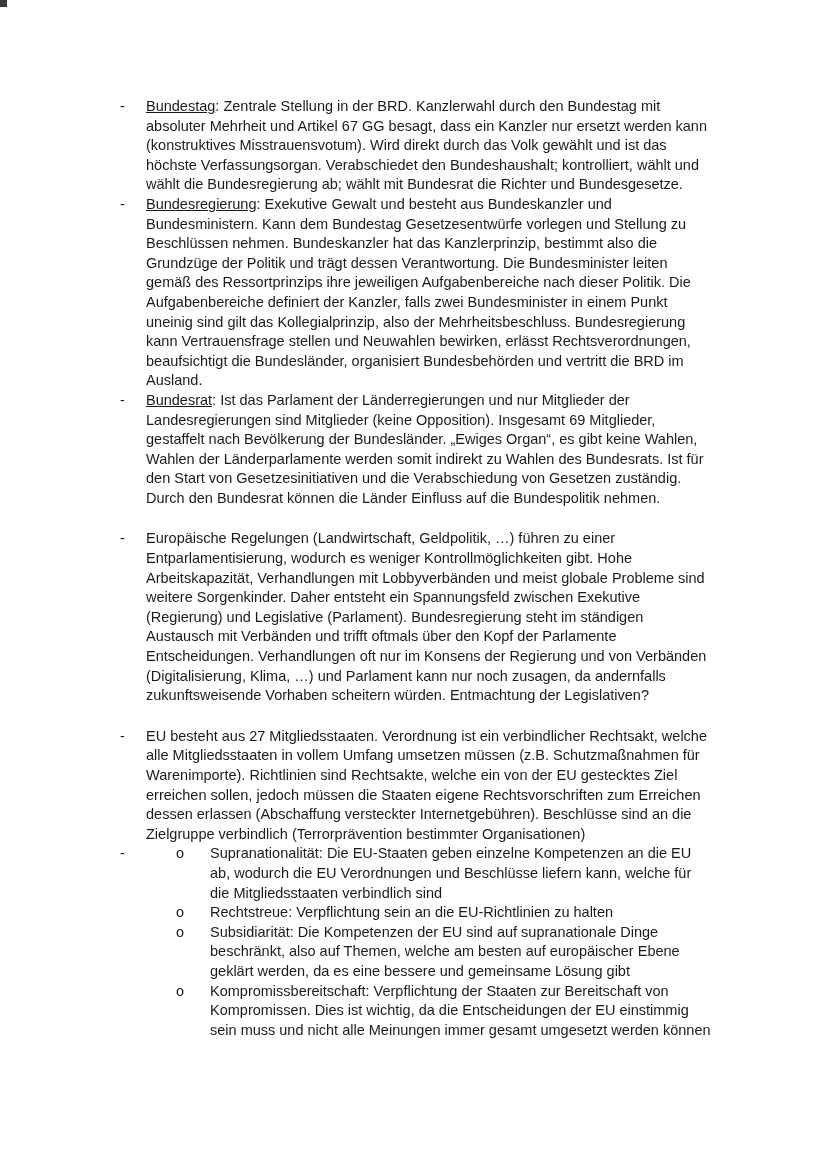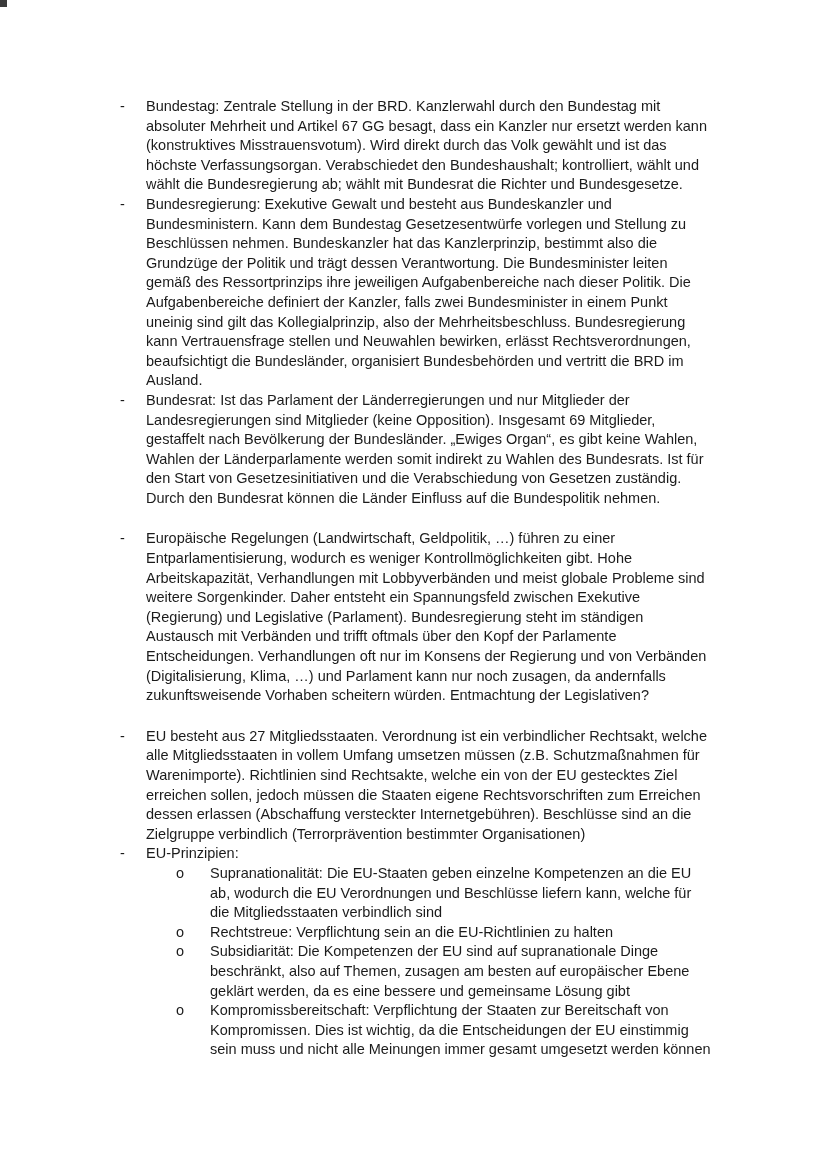--- a/index.html
+++ b/index.html
@@ -35,20 +35,21 @@
   .bullet > .marker {
     flex: 0 0 26px;
   }
   .bullet > .content {
     flex: 1 1 auto;
   }
   .gap {
     margin-top: 21px;
   }
   .lead {
+    text-decoration: underline;
   }
   .sub {
     display: flex;
     align-items: flex-start;
     margin-left: 30px;
   }
   .sub > .marker {
     flex: 0 0 34px;
   }
   .sub > .content {
@@ -83,35 +84,34 @@
   </div>
 
   <div class="bullet gap">
     <span class="marker">-</span>
     <p class="content">EU besteht aus 27 Mitgliedsstaaten. Verordnung ist ein verbindlicher Rechtsakt, welche alle Mitgliedsstaaten in vollem Umfang umsetzen müssen (z.B. Schutzmaßnahmen für Warenimporte). Richtlinien sind Rechtsakte, welche ein von der EU gestecktes Ziel erreichen sollen, jedoch müssen die Staaten eigene Rechtsvorschriften zum Erreichen dessen erlassen (Abschaffung versteckter Internetgebühren). Beschlüsse sind an die Zielgruppe verbindlich (Terrorprävention bestimmter Organisationen)</p>
   </div>
 
   <div class="bullet">
     <span class="marker">-</span>
     <div class="content">
-      <div>EU-Prinzipien:</div>
 
       <div class="sub">
         <span class="marker">o</span>
         <p class="content">Supranationalität: Die EU-Staaten geben einzelne Kompetenzen an die EU ab, wodurch die EU Verordnungen und Beschlüsse liefern kann, welche für die Mitgliedsstaaten verbindlich sind</p>
       </div>
 
       <div class="sub">
         <span class="marker">o</span>
         <p class="content">Rechtstreue: Verpflichtung sein an die EU-Richtlinien zu halten</p>
       </div>
 
       <div class="sub">
         <span class="marker">o</span>
-        <p class="content">Subsidiarität: Die Kompetenzen der EU sind auf supranationale Dinge beschränkt, also auf Themen, zusagen am besten auf europäischer Ebene geklärt werden, da es eine bessere und gemeinsame Lösung gibt</p>
+        <p class="content">Subsidiarität: Die Kompetenzen der EU sind auf supranationale Dinge beschränkt, also auf Themen, welche am besten auf europäischer Ebene geklärt werden, da es eine bessere und gemeinsame Lösung gibt</p>
       </div>
 
       <div class="sub">
         <span class="marker">o</span>
         <p class="content">Kompromissbereitschaft: Verpflichtung der Staaten zur Bereitschaft von Kompromissen. Dies ist wichtig, da die Entscheidungen der EU einstimmig sein muss und nicht alle Meinungen immer gesamt umgesetzt werden können</p>
       </div>
 
     </div>
   </div>
 

